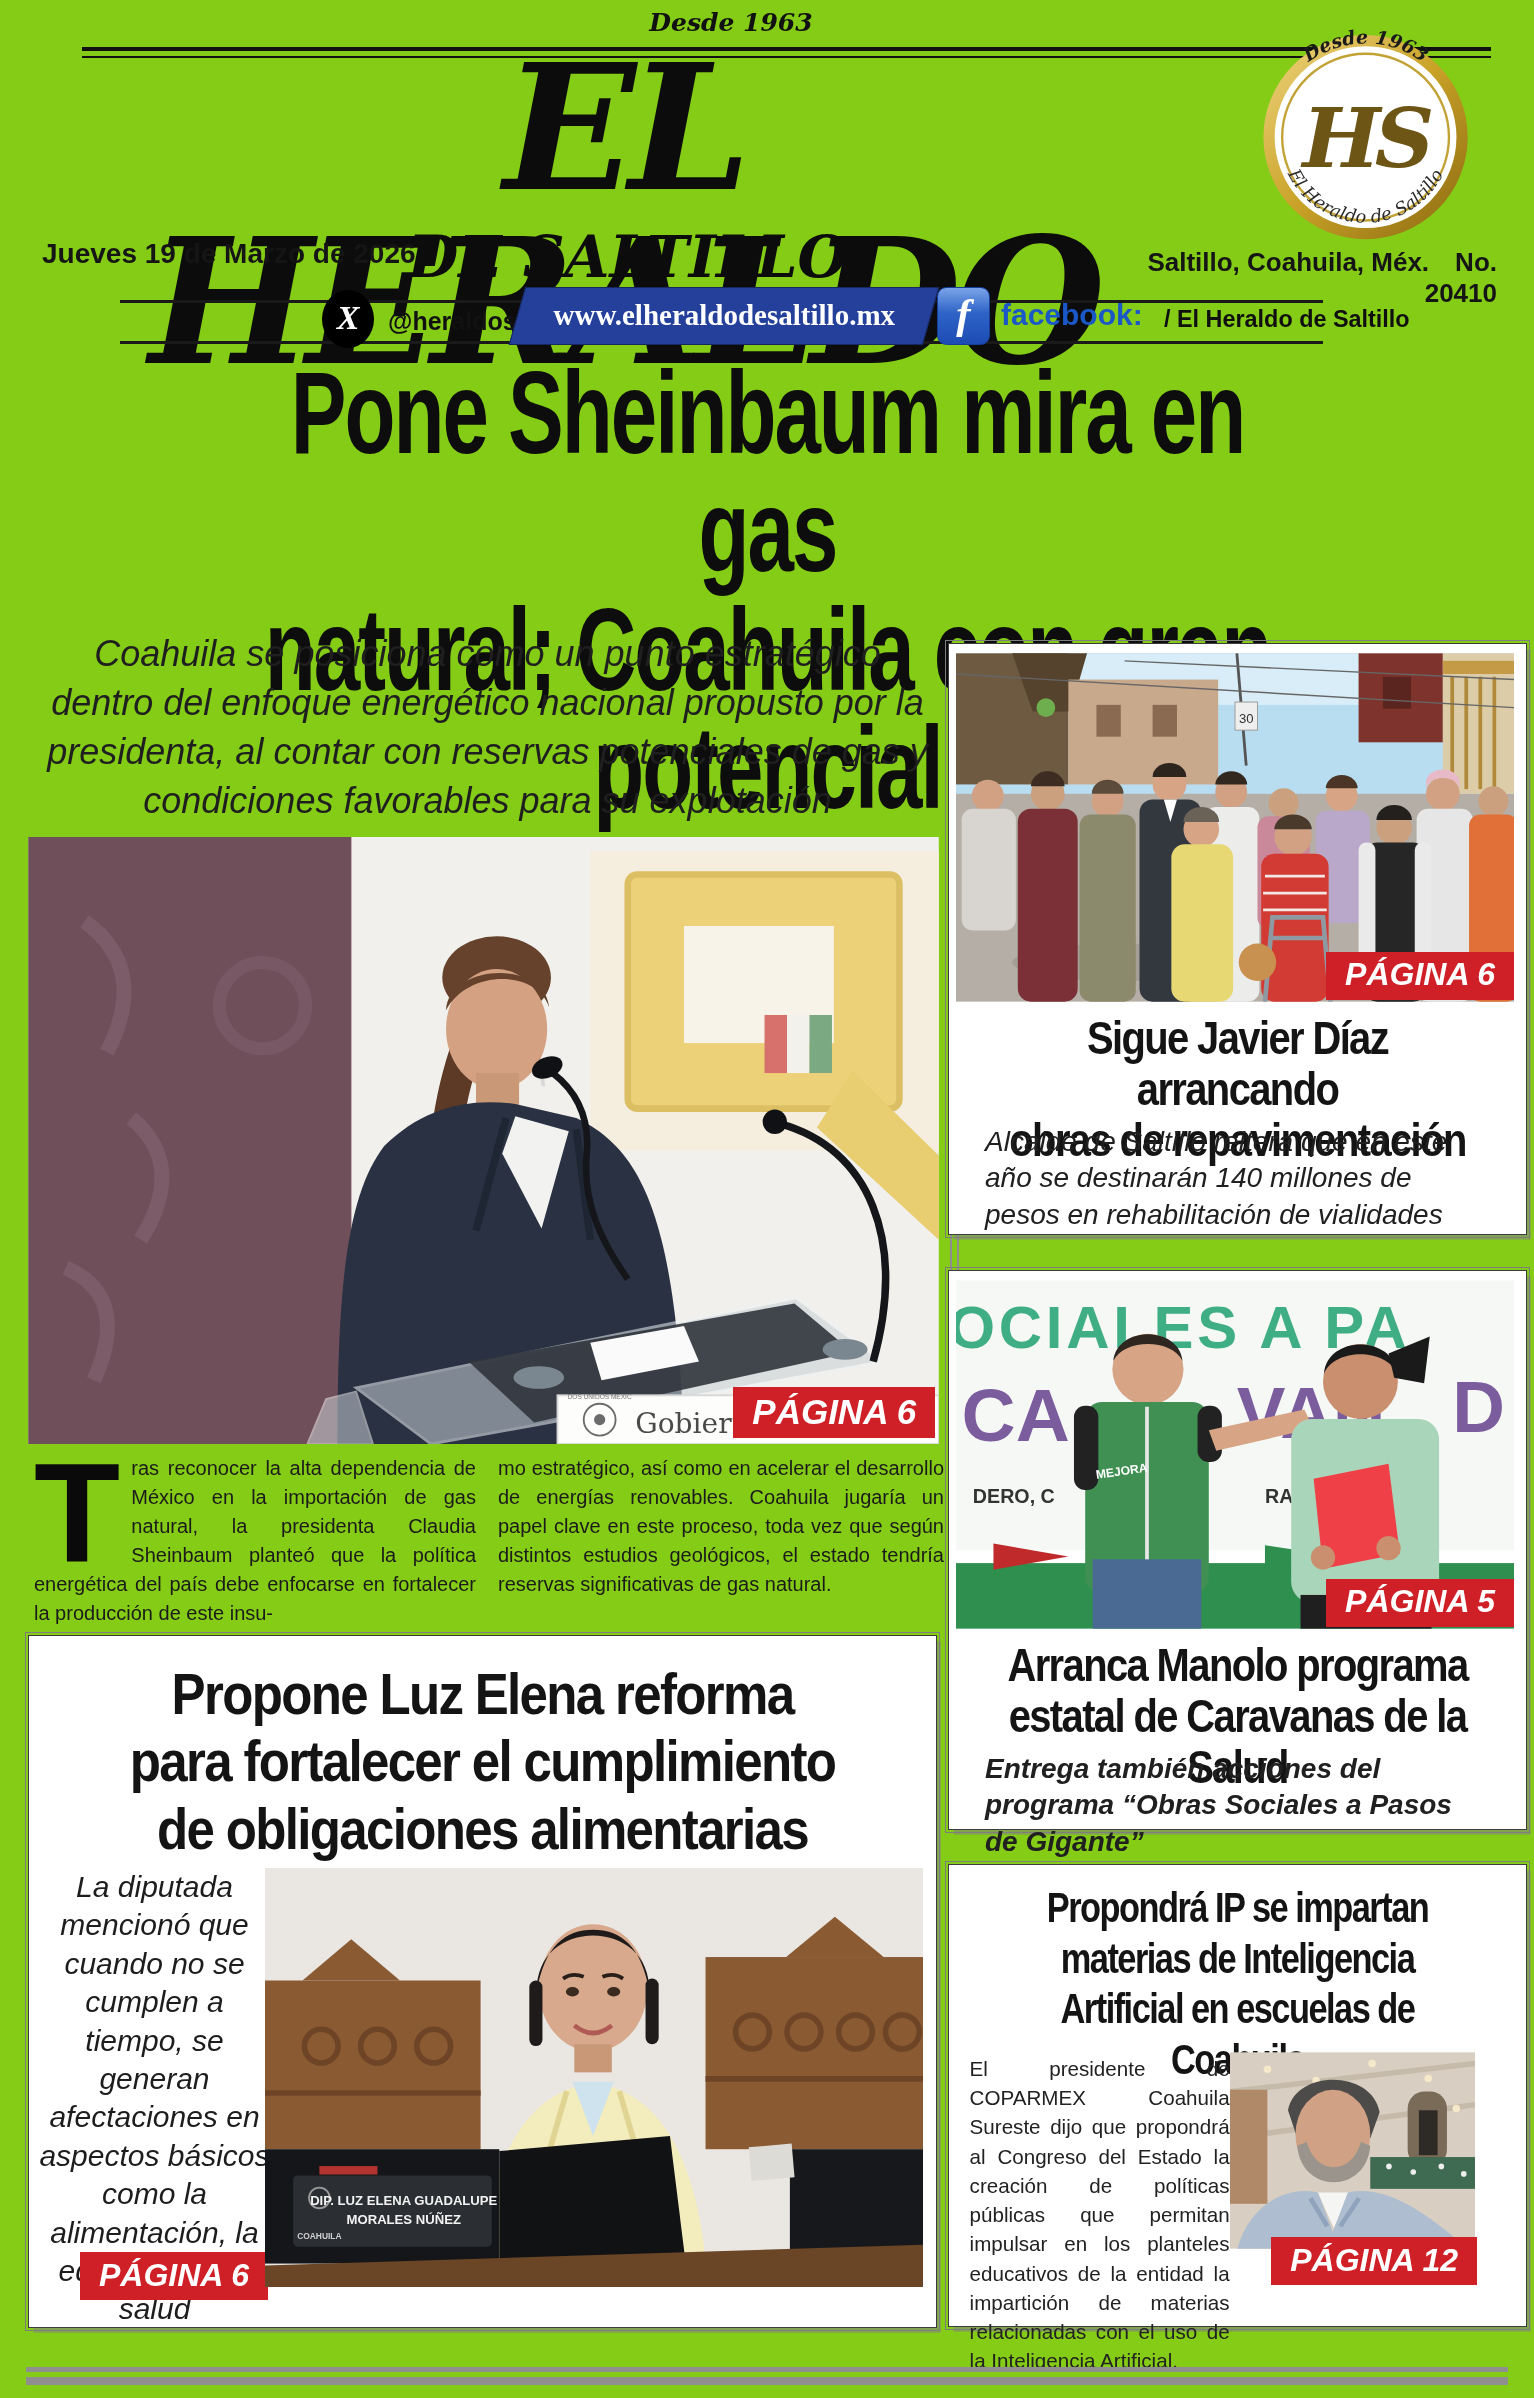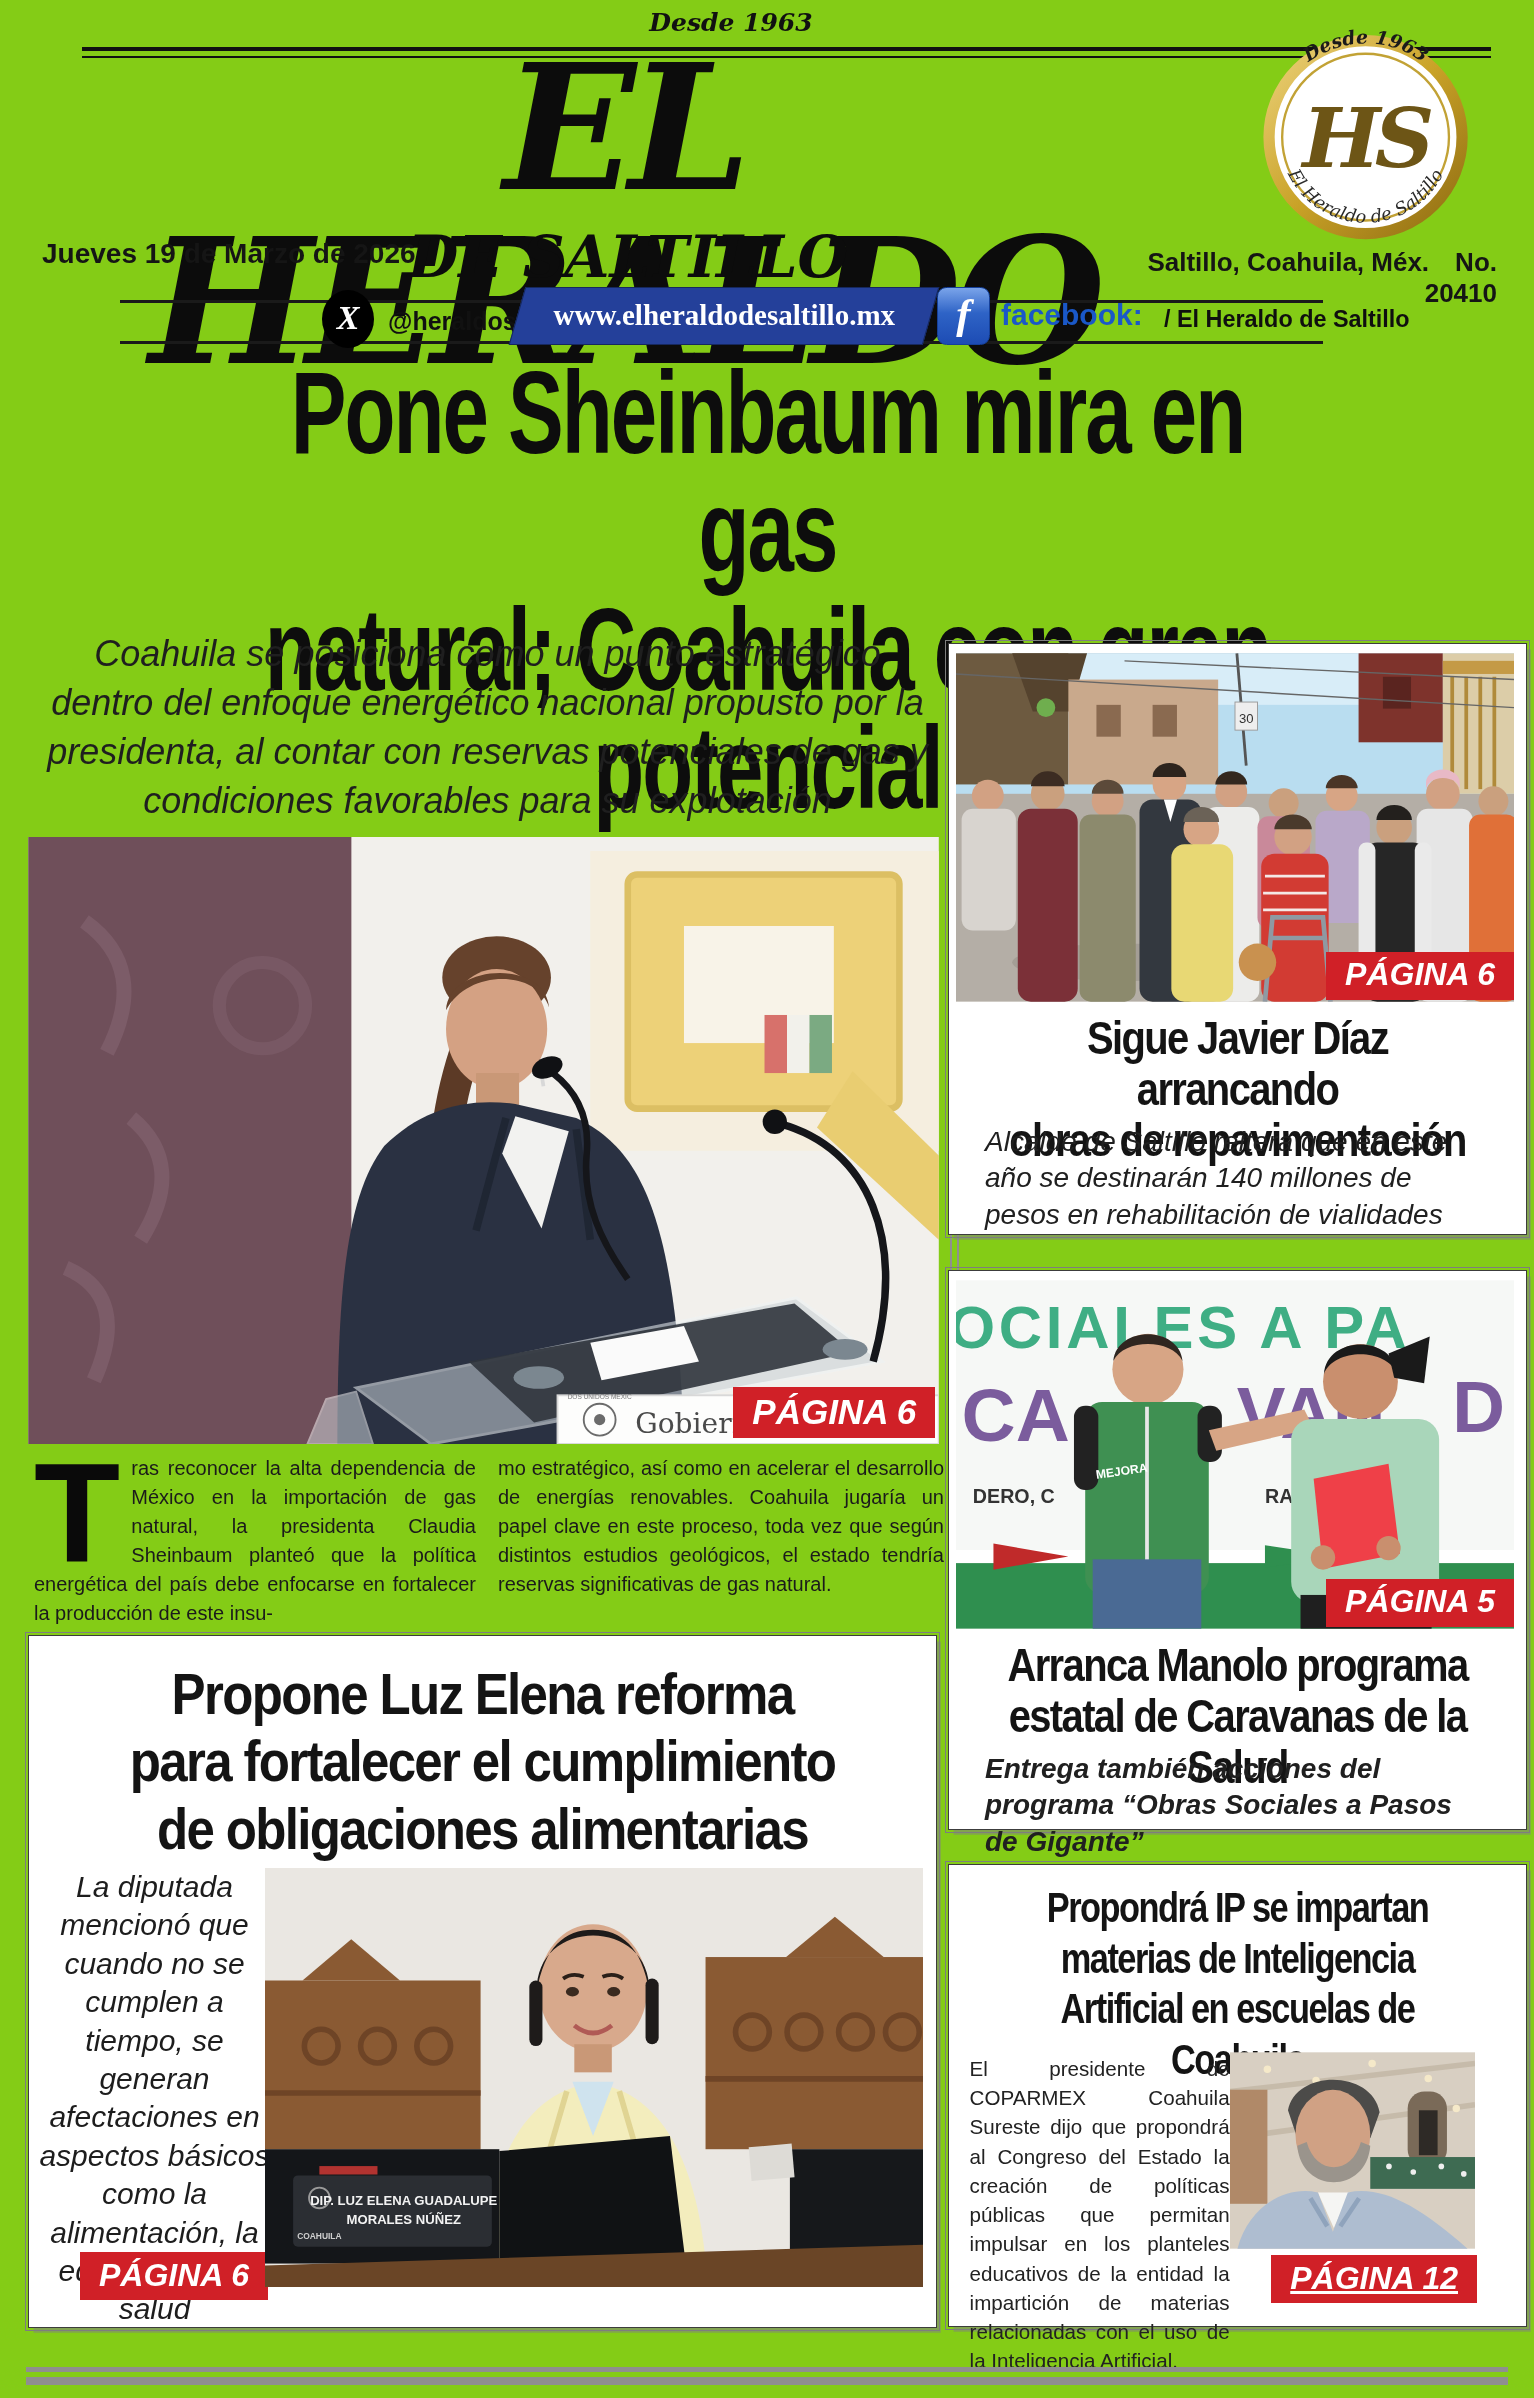--- a/index.html
+++ b/index.html
@@ -416,20 +416,20 @@
             <circle cx="250" cy="130" r="3"></circle>
           </g>
         <path d="M62,62 C70,18 152,18 160,64 L150,92 C132,60 90,60 72,92 Z" fill="#4c4b49"></path>
         <ellipse cx="110" cy="88" rx="40" ry="48" fill="#d0a184"></ellipse>
         <path d="M72,100 C76,152 146,152 150,100 L140,96 C130,132 92,132 82,96 Z" fill="#9a948c"></path>
         <polygon points="94,150 128,150 111,188" fill="#f5f5f3"></polygon>
         <path d="M8,210 C20,164 60,142 94,150 L110,192 L126,150 C162,142 202,164 254,210 Z" fill="#aebdd0"></path>
         <path d="M86,156 L104,186 M138,156 L118,186" stroke="#8fa3bc" stroke-width="5" fill="none"></path>
       </svg>
     </div>
-    <div class="pagetag" style="right:49px;top:390px;text-decoration:underline;">PÁGINA 12</div>
+    <div class="pagetag" style="right:49px;top:372px;">PÁGINA 12</div>
   </div>
 
   <div class="footer-bar" style="top:2367px;height:4.7px;"></div>
   <div class="footer-bar" style="top:2377px;height:8.4px;"></div>
 
 </div>
 
 
 </body></html>

